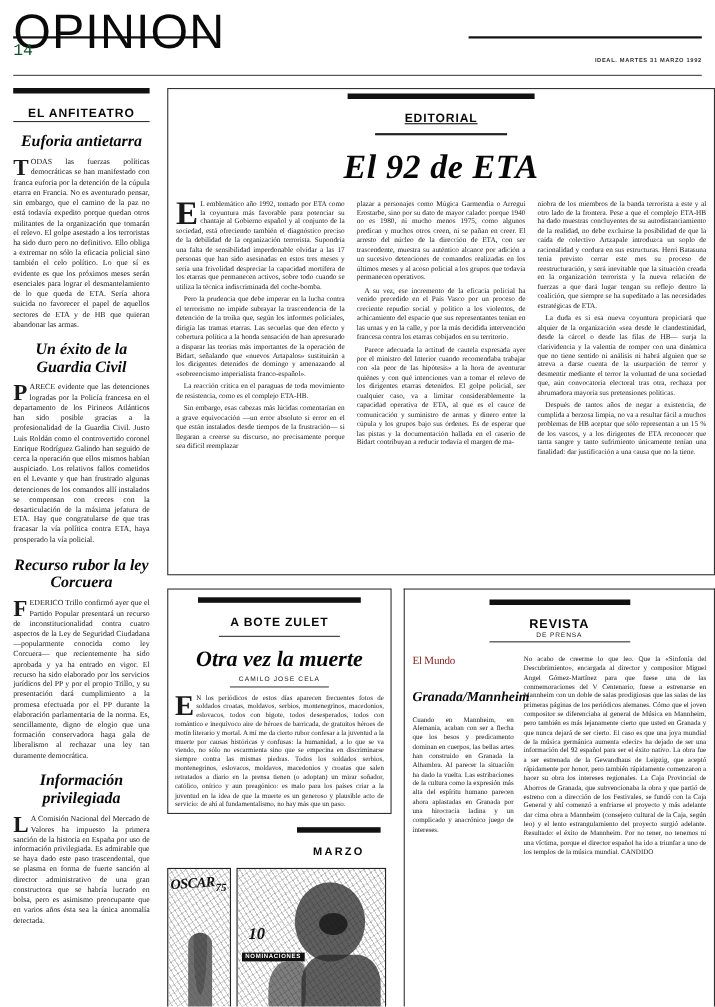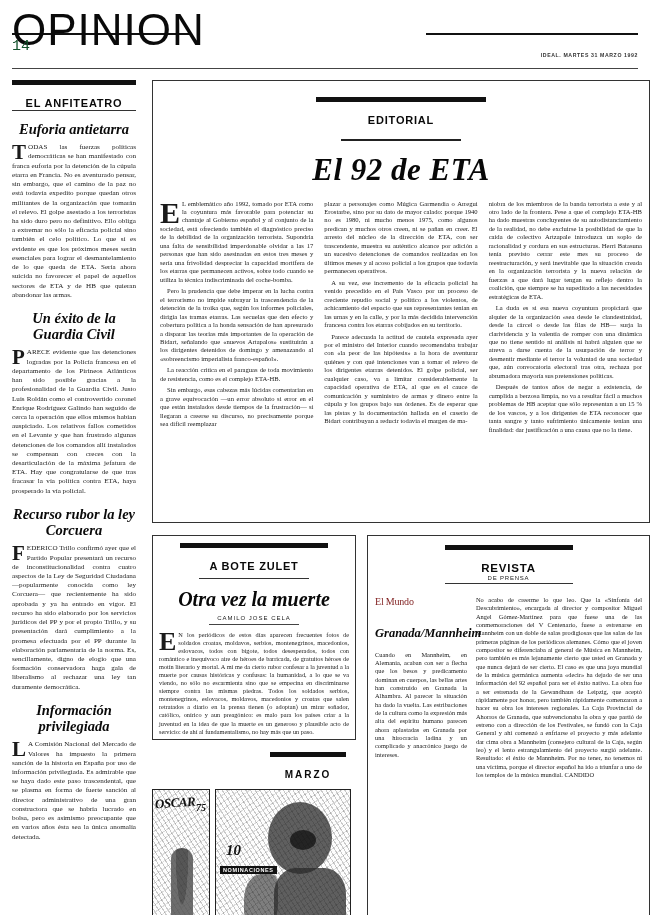--- a/index.html
+++ b/index.html
@@ -120,21 +120,21 @@
   
   .editorial {
     position: absolute;
     left: 140px; top: 0;
     width: 498px;
     height: 443px;
     border: 1px solid #333;
     padding: 4px 7px 5px 7px;
   }
   .edit-tagwrap {
-    width: 170px; margin: 12px auto;
+    width: 170px; margin: 0 auto; text-decoration: underline;
   }
   .edit-rule {
     width: 120px; height: 1.5px; background: #222;
     margin: 6px auto 0 auto;
   }
   .edit-headline {
     text-align: center;
     font-family: "Liberation Serif", serif;
     font-style: italic;
     font-weight: bold;

